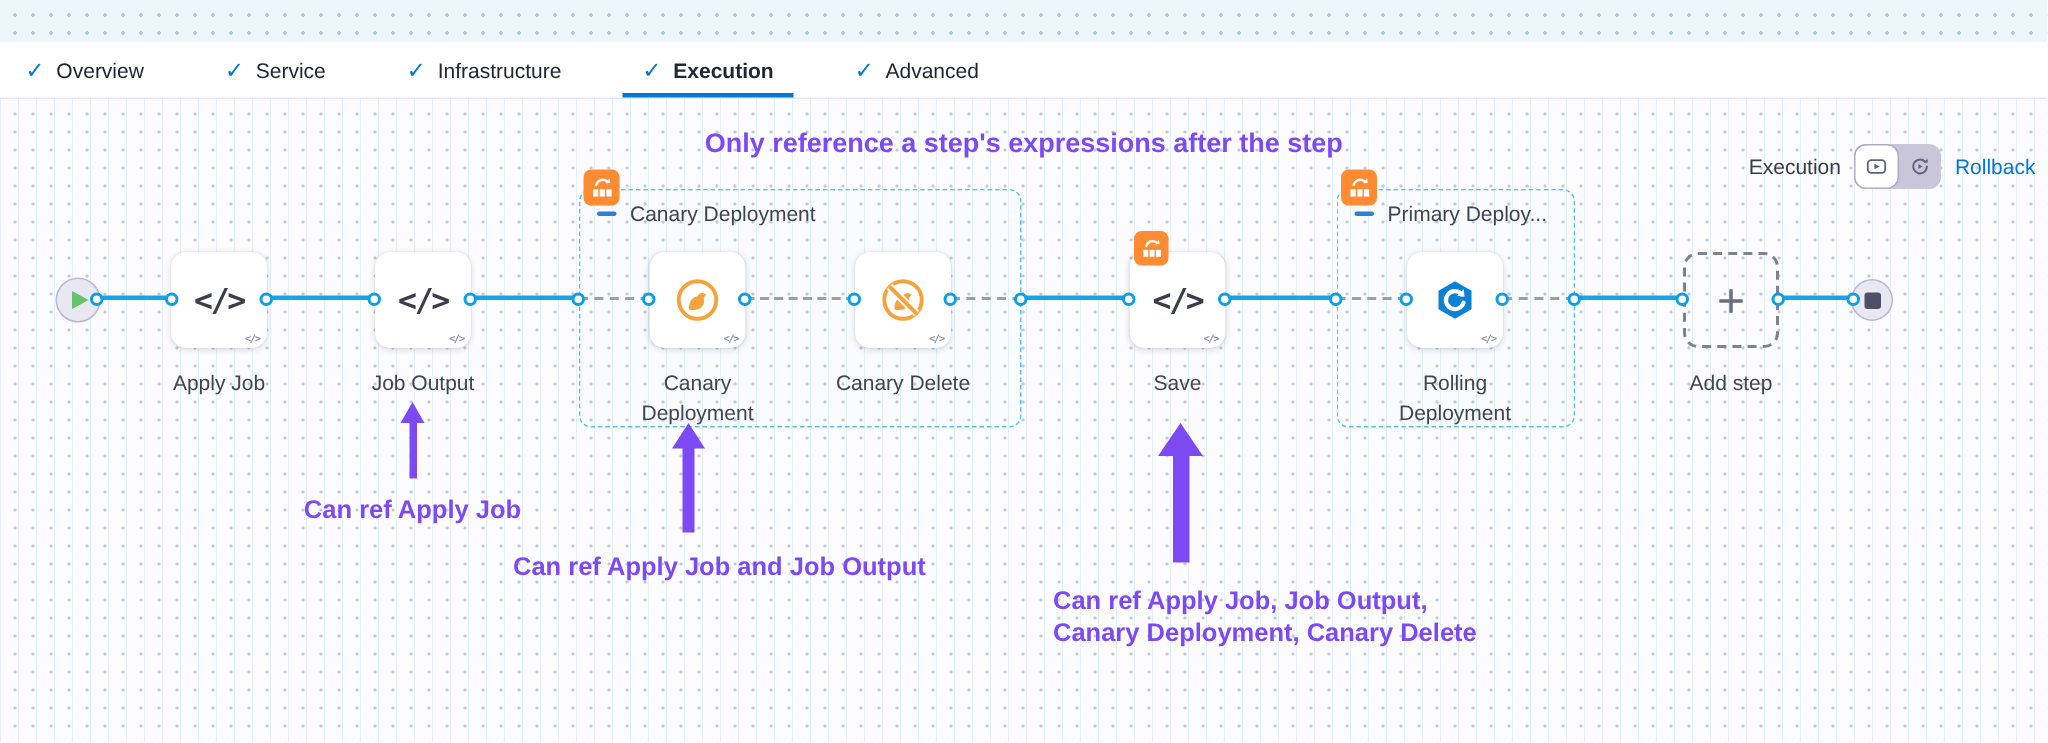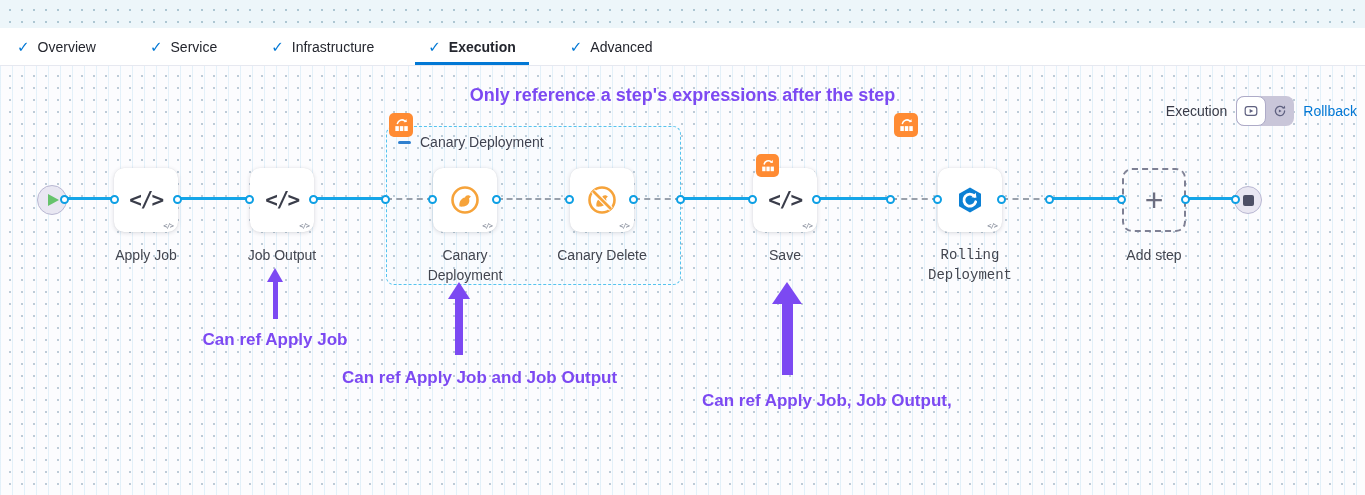--- a/index.html
+++ b/index.html
@@ -208,20 +208,26 @@
       </div>
       <a class="rollback-link">Rollback</a>
     </div>
 
     <div class="group-box" style="left:386px;width:295px;">
       <div class="group-header">
         <span class="minus-icon"></span>
         <span class="group-label">Canary Deployment</span>
       </div>
     </div>
+    <div class="group-box" style="left:891px;width:159px;">
+      <div class="group-header">
+        <span class="minus-icon"></span>
+        <span class="group-label">Primary Deploy...</span>
+      </div>
+    </div>
 
     <div class="badge" style="left:389px;top:47px;">
       <svg width="17" height="17" viewBox="0 0 16 16" fill="none">
         <path d="M4.2 6A4.3 4.3 0 0 1 11 3.6" stroke="#fff" stroke-width="1.5" fill="none" stroke-linecap="round"></path>
         <path d="M12.6 1.8l.4 2.9-2.9.2z" fill="#fff"></path>
         <rect x="2.2" y="8.6" width="3.3" height="4.6" fill="#fff"></rect>
         <rect x="6.4" y="8.6" width="3.3" height="4.6" fill="#fff"></rect>
         <rect x="10.6" y="8.6" width="3.3" height="4.6" fill="#fff"></rect>
       </svg>
     </div>
@@ -330,31 +336,32 @@
 
     <div class="add-step">
       <span>+</span>
     </div>
 
     <div class="step-label" style="left:91px;">Apply Job</div>
     <div class="step-label" style="left:227px;">Job Output</div>
     <div class="step-label" style="left:410px;">Canary Deployment</div>
     <div class="step-label" style="left:547px;">Canary Delete</div>
     <div class="step-label" style="left:730px;">Save</div>
-    <div class="step-label" style="left:915px;font-family:Liberation Mono, monospace;">Rolling Deployment</div>
+    <div class="step-label" style="left:915px;">Rolling Deployment</div>
     <div class="step-label" style="left:1099px;">Add step</div>
 
     <div class="arrow-head" style="left:267px;top:202px;border-left:8px solid transparent;border-right:8px solid transparent;border-bottom:14px solid #7c49f2;"></div>
     <div class="arrow-shaft" style="left:272.5px;top:214px;width:5px;height:39px;"></div>
     <div class="ann-text" style="left:175px;top:264px;width:200px;text-align:center;">Can ref Apply Job</div>
 
     <div class="arrow-head" style="left:448px;top:216px;border-left:11px solid transparent;border-right:11px solid transparent;border-bottom:17px solid #7c49f2;"></div>
     <div class="arrow-shaft" style="left:455px;top:231px;width:8px;height:58px;"></div>
     <div class="ann-text" style="left:342px;top:302px;width:320px;">Can ref Apply Job and Job Output</div>
 
     <div class="arrow-head" style="left:772px;top:216px;border-left:15px solid transparent;border-right:15px solid transparent;border-bottom:22px solid #7c49f2;"></div>
     <div class="arrow-shaft" style="left:781.5px;top:236px;width:11px;height:73px;"></div>
     <div class="ann-text" style="left:680px;top:324px;width:300px;text-align:left;line-height:1.25;margin-left:22px;">
       <div>Can ref Apply Job, Job Output,</div>
+      <div>Canary Deployment, Canary Delete</div>
     </div>
 
   </div>
 </div>
 
 </body></html>

